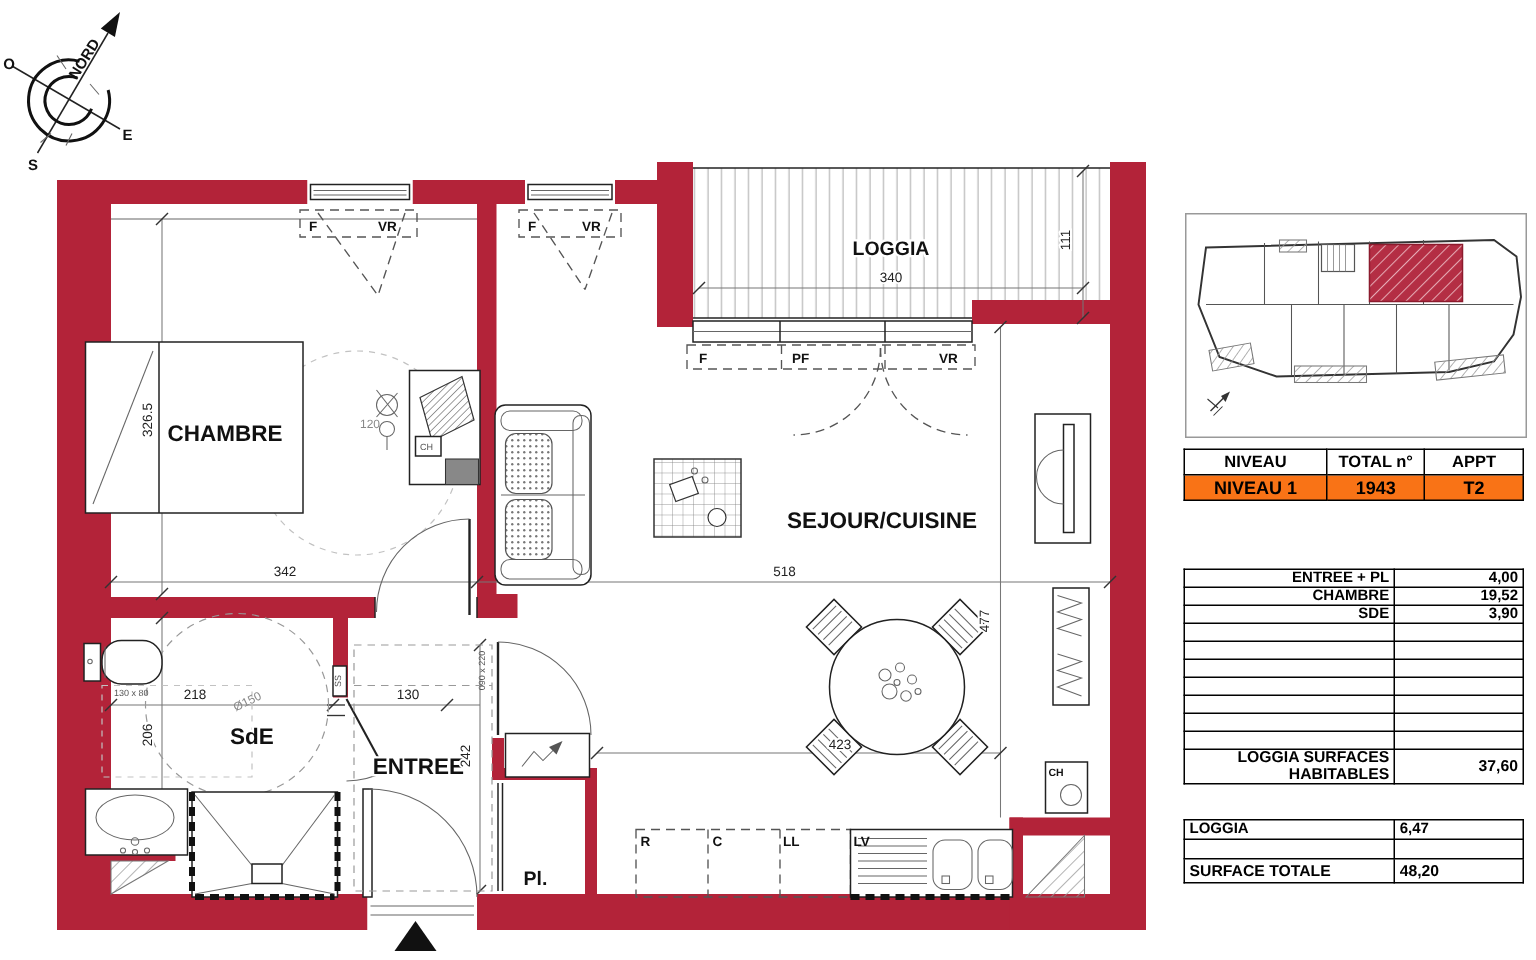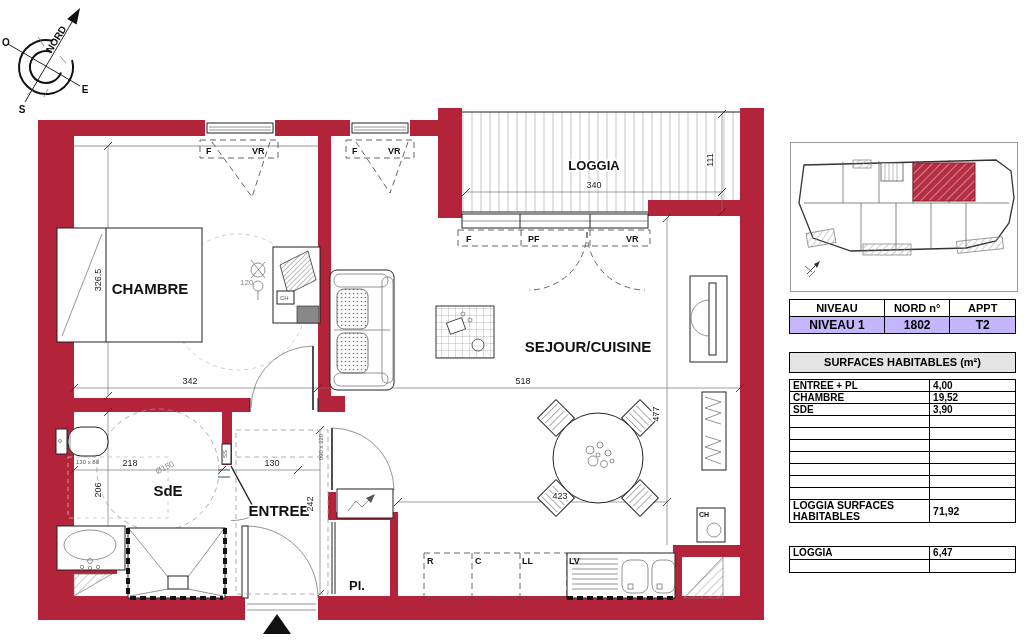--- a/index.html
+++ b/index.html
@@ -26,25 +26,25 @@
   .tag{font-size:9px;font-weight:700;fill:#111;}
   .tiny{font-size:6px;fill:#555;}
   .compass-txt{font-size:10px;font-weight:600;fill:#111;}
 
   
   .panel{position:absolute;left:780px;top:0;width:244px;height:460px;background:#fff;}
   .locator{position:absolute;left:10px;top:142px;width:226px;height:148px;border:1px solid #999;background:#fff;}
   table{border-collapse:collapse;table-layout:fixed;}
   .info-table{position:absolute;left:9px;top:299px;width:227px;}
   .info-table td{border:1px solid #000;height:16px;text-align:center;font-size:11px;font-weight:700;color:#000;padding:0;}
-  .info-table .red-row td{background:#c4b5fd;font-size:12px;}
+  .info-table .red-row td{background:#f97316;font-size:12px;}
   .surf-header{position:absolute;left:9px;top:352px;width:225px;height:19px;background:#e4e4e4;border:1px solid #000;
     font-size:11px;font-weight:700;text-align:center;line-height:19px;color:#000;}
   .surf-table{position:absolute;left:9px;top:379px;width:227px;}
-  .surf-table td{border:1px solid #000;height:11px;font-size:10px;font-weight:700;color:#000;padding:0 3px;line-height:11px;}
+  .surf-table td{border:1px solid #000;height:11px;font-size:10px;font-weight:700;color:#000;padding:0 3px;line-height:11px;text-align:right;}
   .surf-table td.val,.mini-table td.val{}
   .surf-table tr.total td{height:16px;font-size:10.5px;}
   .mini-table{position:absolute;left:9px;top:546px;width:227px;}
   .mini-table td{border:1px solid #000;height:12px;font-size:10px;font-weight:700;color:#000;padding:0 3px;line-height:12px;}
   .mini-table tr.grand td{height:15px;font-size:10.5px;}
 </style>
 </head>
 <body>
 
 <div class="stage">
@@ -457,32 +457,31 @@
 
     <table class="info-table">
       <colgroup>
           <col style="width:42%">
           <col style="width:29%">
           <col style="width:29%">
         </colgroup>
       <tbody>
           <tr>
         <td>NIVEAU</td>
-        <td>NORD n°</td>
+        <td>TOTAL n°</td>
         <td>APPT</td>
       </tr>
       <tr class="red-row">
         <td>NIVEAU 1</td>
-        <td>1802</td>
+        <td>1943</td>
         <td>T2</td>
       </tr>
     </tbody>
       </table>
 
-    <div class="surf-header">SURFACES HABITABLES (m²)</div>
 
     <table class="surf-table">
       <colgroup>
           <col style="width:62%">
           <col style="width:38%">
         </colgroup>
       <tbody>
           <tr>
         <td>ENTREE + PL</td>
         <td class="val">4,00</td>
@@ -518,35 +517,39 @@
       <tr>
             <td></td>
             <td></td>
           </tr>
       <tr>
             <td></td>
             <td></td>
           </tr>
       <tr class="total">
         <td>LOGGIA SURFACES HABITABLES</td>
-        <td class="val">71,92</td>
+        <td class="val">37,60</td>
       </tr>
     </tbody>
       </table>
 
     <table class="mini-table">
       <colgroup>
           <col style="width:62%">
           <col style="width:38%">
         </colgroup>
       <tbody>
           <tr>
         <td>LOGGIA</td>
         <td class="val">6,47</td>
       </tr>
       <tr>
             <td></td>
             <td></td>
           </tr>
+      <tr class="grand">
+        <td>SURFACE TOTALE</td>
+        <td class="val">48,20</td>
+      </tr>
     </tbody>
       </table>
   </div>
 </div>
 
 </body></html>

